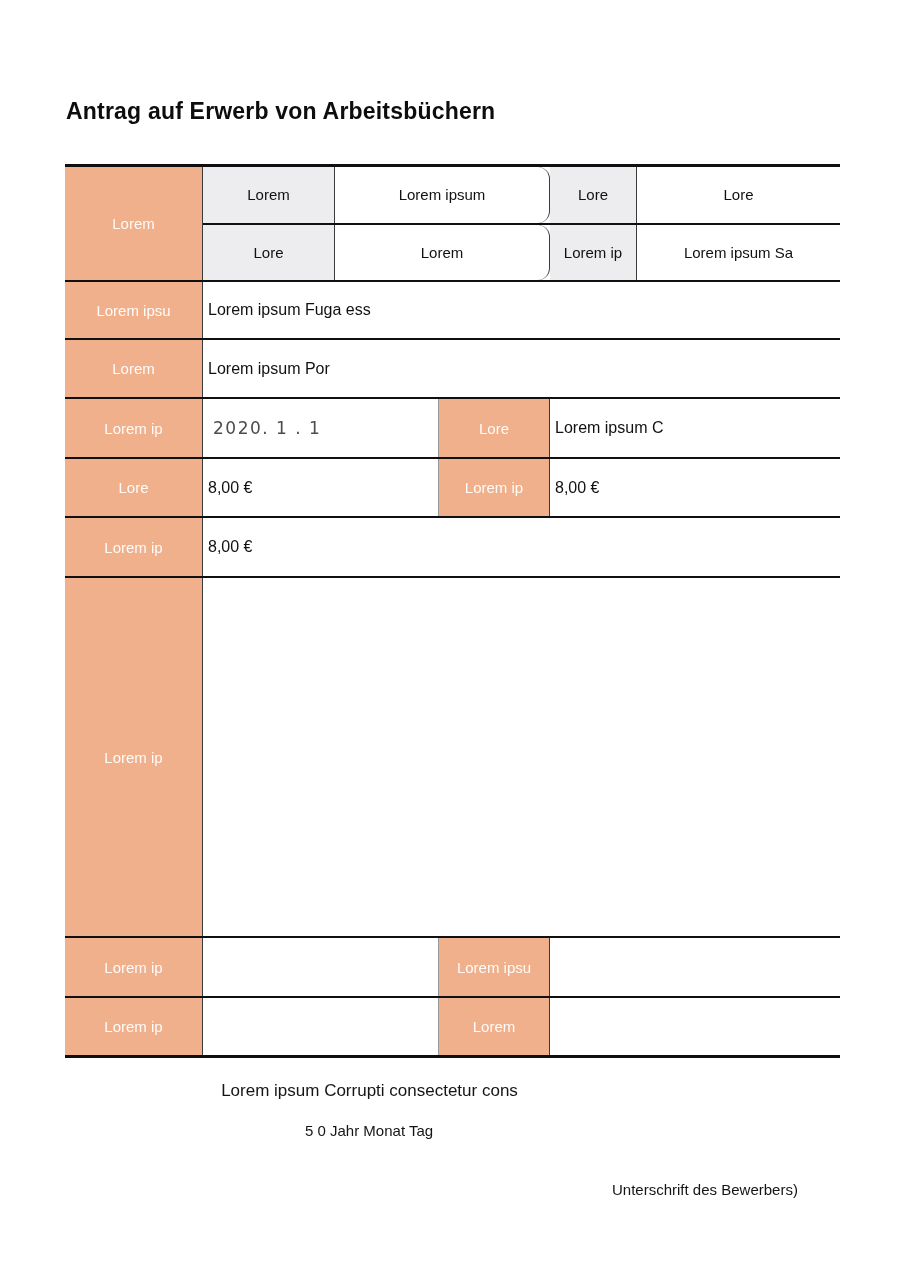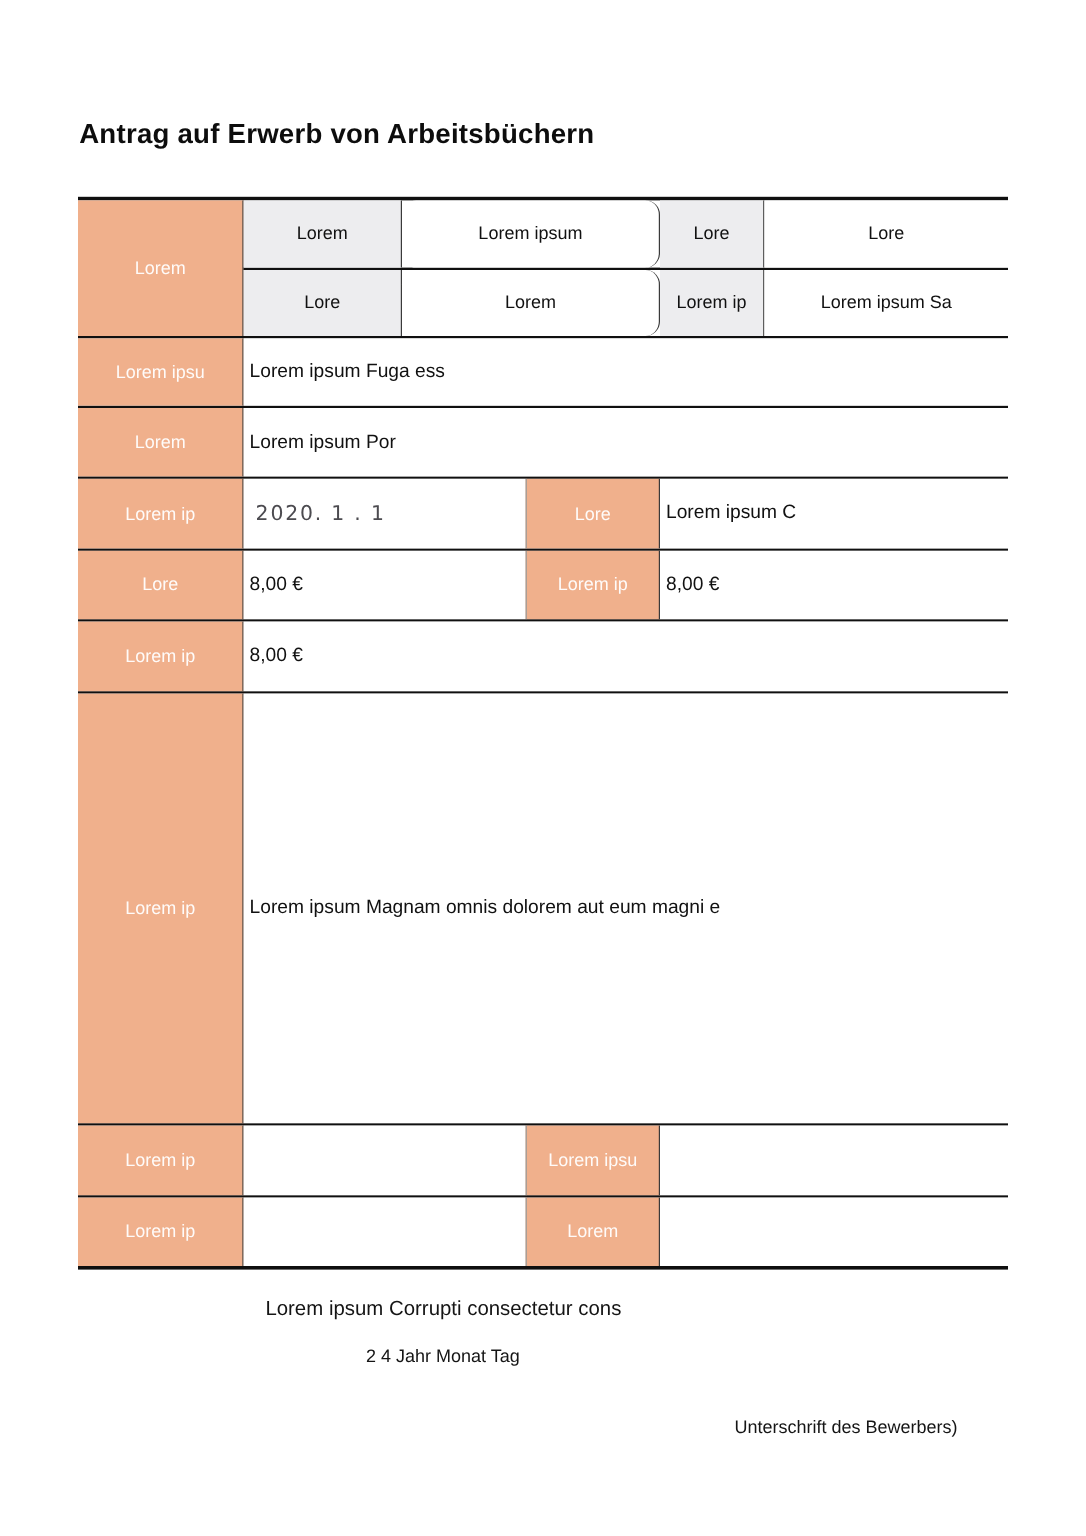--- a/index.html
+++ b/index.html
@@ -130,34 +130,33 @@
     <div class="cell value-cell v2">8,00 €</div>
   </div>
 
   <div class="trow h60">
     <div class="cell label-cell">Lorem ip</div>
     <div class="cell value-cell vfull">8,00 €</div>
   </div>
 
   <div class="trow h360">
     <div class="cell label-cell">Lorem ip</div>
-    <div class="cell value-cell vfull">Lorem ipsum Magnam omnis dolorem aut eum magni e</div>
   </div>
 
   <div class="trow h60">
     <div class="cell label-cell">Lorem ip</div>
     <div class="cell value-cell v1"></div>
     <div class="cell mid-label">Lorem ipsu</div>
     <div class="cell value-cell v2"></div>
   </div>
 
   <div class="trow h57 last">
     <div class="cell label-cell">Lorem ip</div>
     <div class="cell value-cell v1"></div>
     <div class="cell mid-label">Lorem</div>
     <div class="cell value-cell v2"></div>
   </div>
 
 </div>
 
 <div class="footer-line1">Lorem ipsum Corrupti consectetur cons</div>
-<div class="footer-line2">2 4 Jahr Monat Tag</div>
+<div class="footer-line2">5 0 Jahr Monat Tag</div>
 <div class="signature">Unterschrift des Bewerbers)</div>
 
 </body></html>

